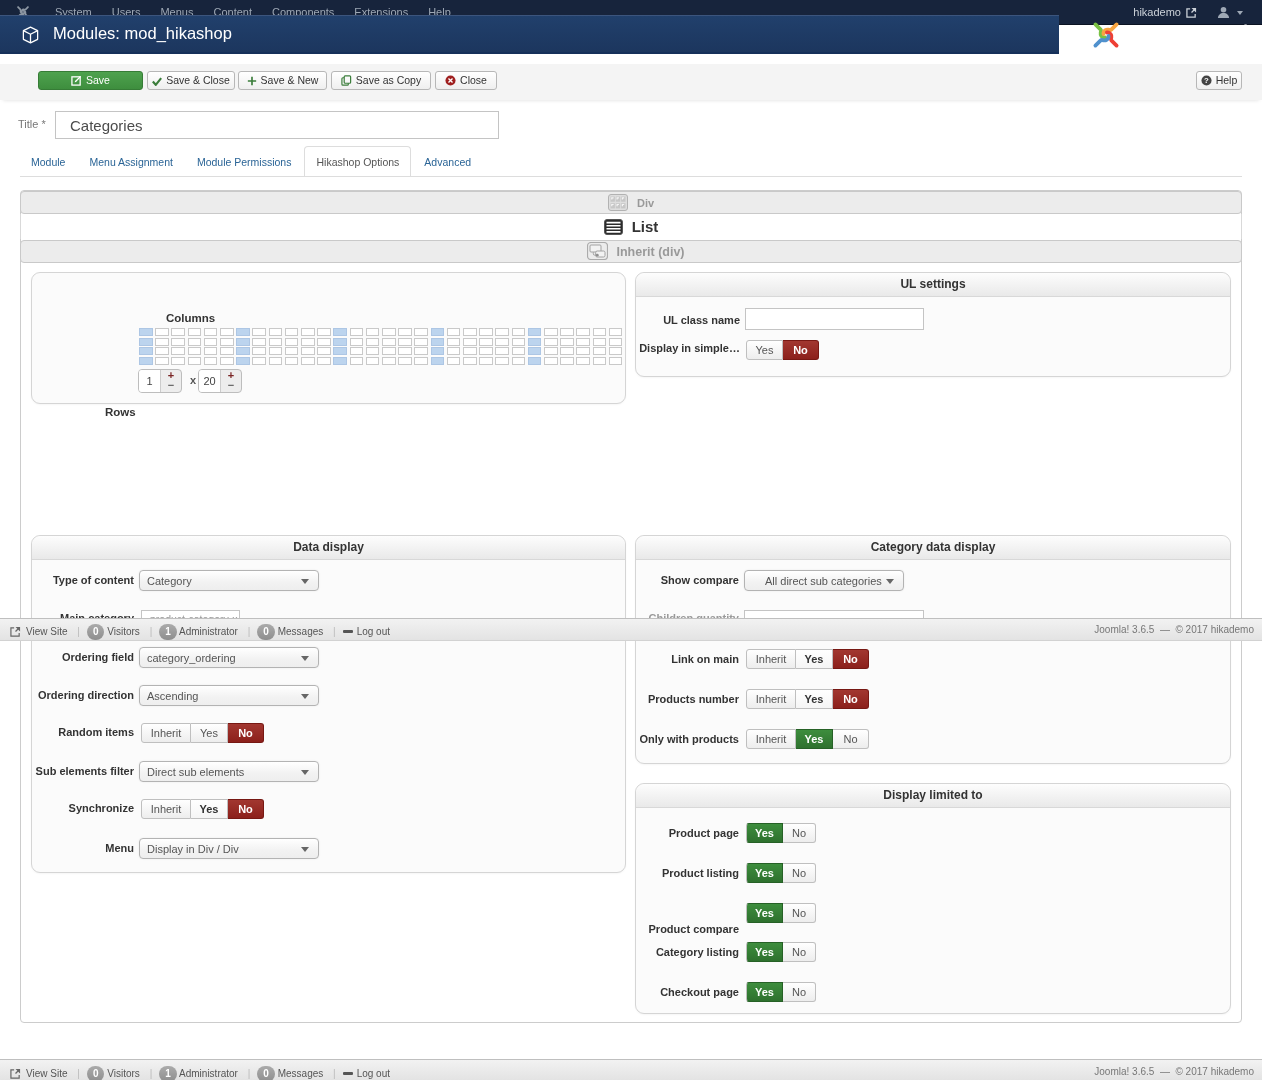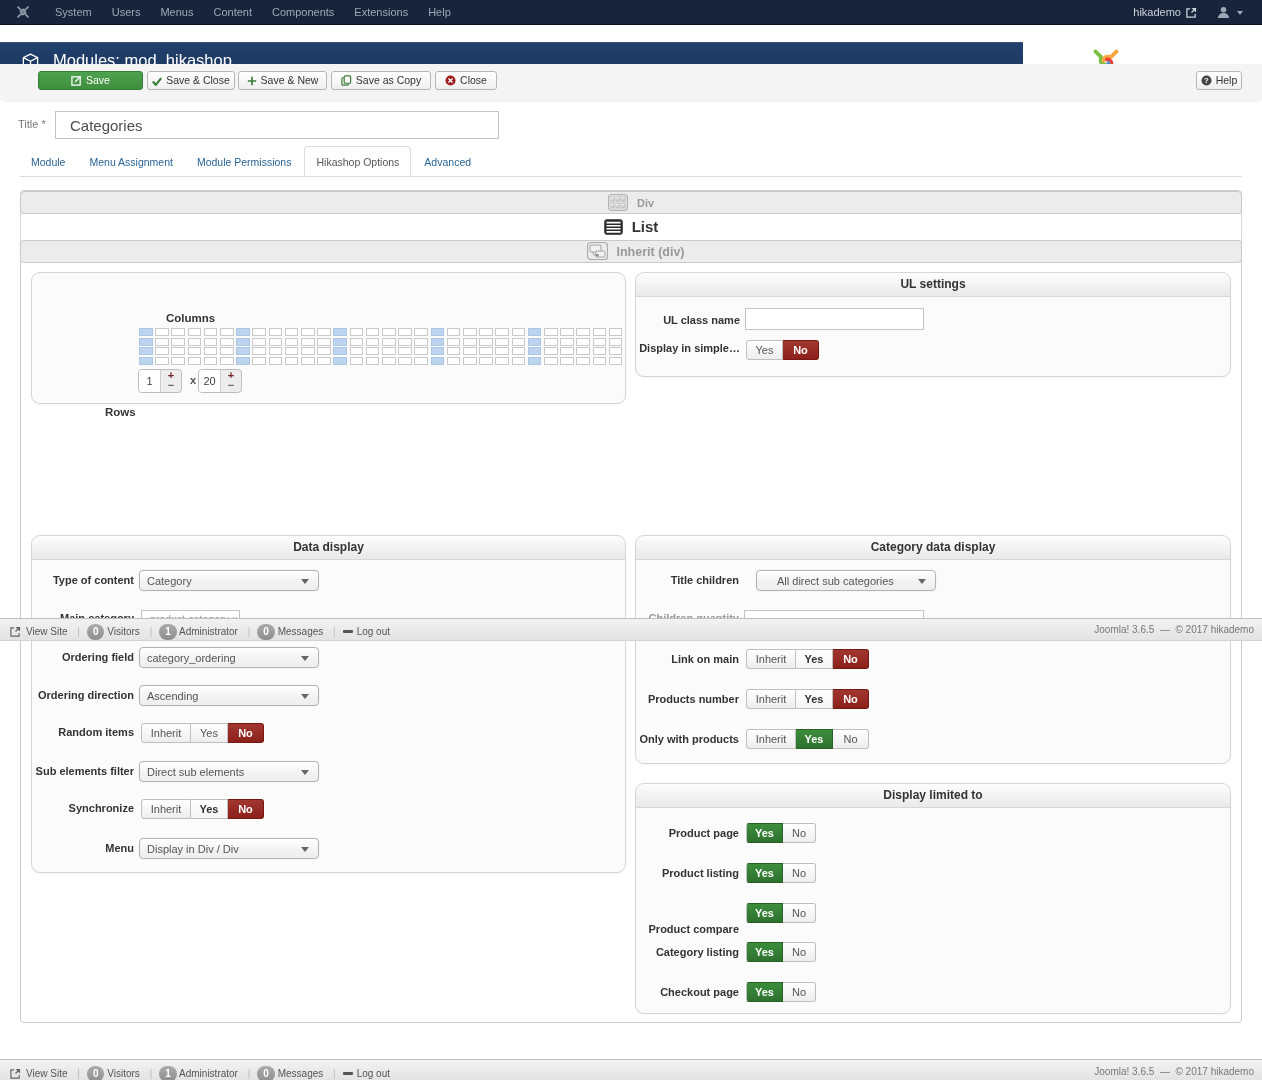--- a/index.html
+++ b/index.html
@@ -7,21 +7,21 @@
 body { font-family:"Liberation Sans", sans-serif; background:#fff; position:relative; font-size:11px; color:#333; }
 .abs { position:absolute; }
 
 
 #navbar { position:absolute; left:0; top:0; width:1262px; height:25px; background:#17243c; border-bottom:1px solid #0b1322; }
 #navbar .menu { position:absolute; left:45px; top:0; height:25px; }
 #navbar .menu span { display:inline-block; padding:6px 10px 0 10px; color:#9ea8b5; font-size:11px; }
 #navbar .right { position:absolute; left:0; right:0; top:0; height:25px; color:#9ea8b5; font-size:11px; }
 
 
-#header { position:absolute; left:0; top:42px; width:1023px; height:39px; background:linear-gradient(#21406c,#1c365e); border-top:1px solid #3c557d; border-bottom:2px solid #16305a; box-sizing:content-box; height:36px; }
+#header { position:absolute; left:0; top:15px; width:1023px; height:39px; background:linear-gradient(#21406c,#1c365e); border-top:1px solid #3c557d; border-bottom:2px solid #16305a; box-sizing:content-box; height:36px;padding-left:36px; }
 #header .title { position:absolute; left:53px; top:8px; color:#fff; font-size:16.5px; }
 
 
 .btn { display:inline-block; height:19px; line-height:17px; padding:0 9px; font-size:10.5px; color:#333;
   background:linear-gradient(#ffffff,#efefef); border:1px solid #b7b7b7; border-radius:3px; vertical-align:top; }
 .btn .ic { display:inline-block; vertical-align:-2px; margin-right:4px; }
 .btn-green { background:linear-gradient(#4ea24e,#3e8e3e); border-color:#367c36; color:#fff; }
 
 
 .input { background:#fff; border:1px solid #c4c4c4; border-radius:0; }
@@ -361,22 +361,22 @@
       <span class="w-inh">Inherit</span>
       <span class="w-yes b">Yes</span>
       <span class="on-red w-no">No</span>
     </div>
   <div class="lbl" style="left:-60px; top:306px; width:162px;">Menu</div>
   <div class="sel" style="left:107px; top:302px; width:180px;">Display in Div / Div</div>
 </div>
 
 <div class="panel" style="left:635px; top:535px; width:596px; height:229px;">
   <h3>Category data display</h3>
-  <div class="lbl" style="left:-60px; top:38px; width:163px;">Title children</div>
-  <div class="sel" style="left:120px; top:34px; width:180px;padding-left:20px;">All direct sub categories</div>
+  <div class="lbl" style="left:-60px; top:38px; width:163px;">Show compare</div>
+  <div class="sel" style="left:108px; top:34px; width:160px;padding-left:20px;">All direct sub categories</div>
   <div class="lbl lbl-dis" style="left:-60px; top:76px; width:163px;">Children quantity</div>
   <div class="input abs" style="left:108px; top:74px; width:180px; height:22px;"></div>
   <div class="lbl" style="left:-60px; top:117px; width:163px;">Link on main</div>
   <div class="tgl" style="left:110px; top:113px;">
       <span class="w-inh">Inherit</span>
       <span class="w-yes b">Yes</span>
       <span class="on-red w-no">No</span>
     </div>
   <div class="lbl" style="left:-60px; top:157px; width:163px;">Products number</div>
   <div class="tgl" style="left:110px; top:153px;">

